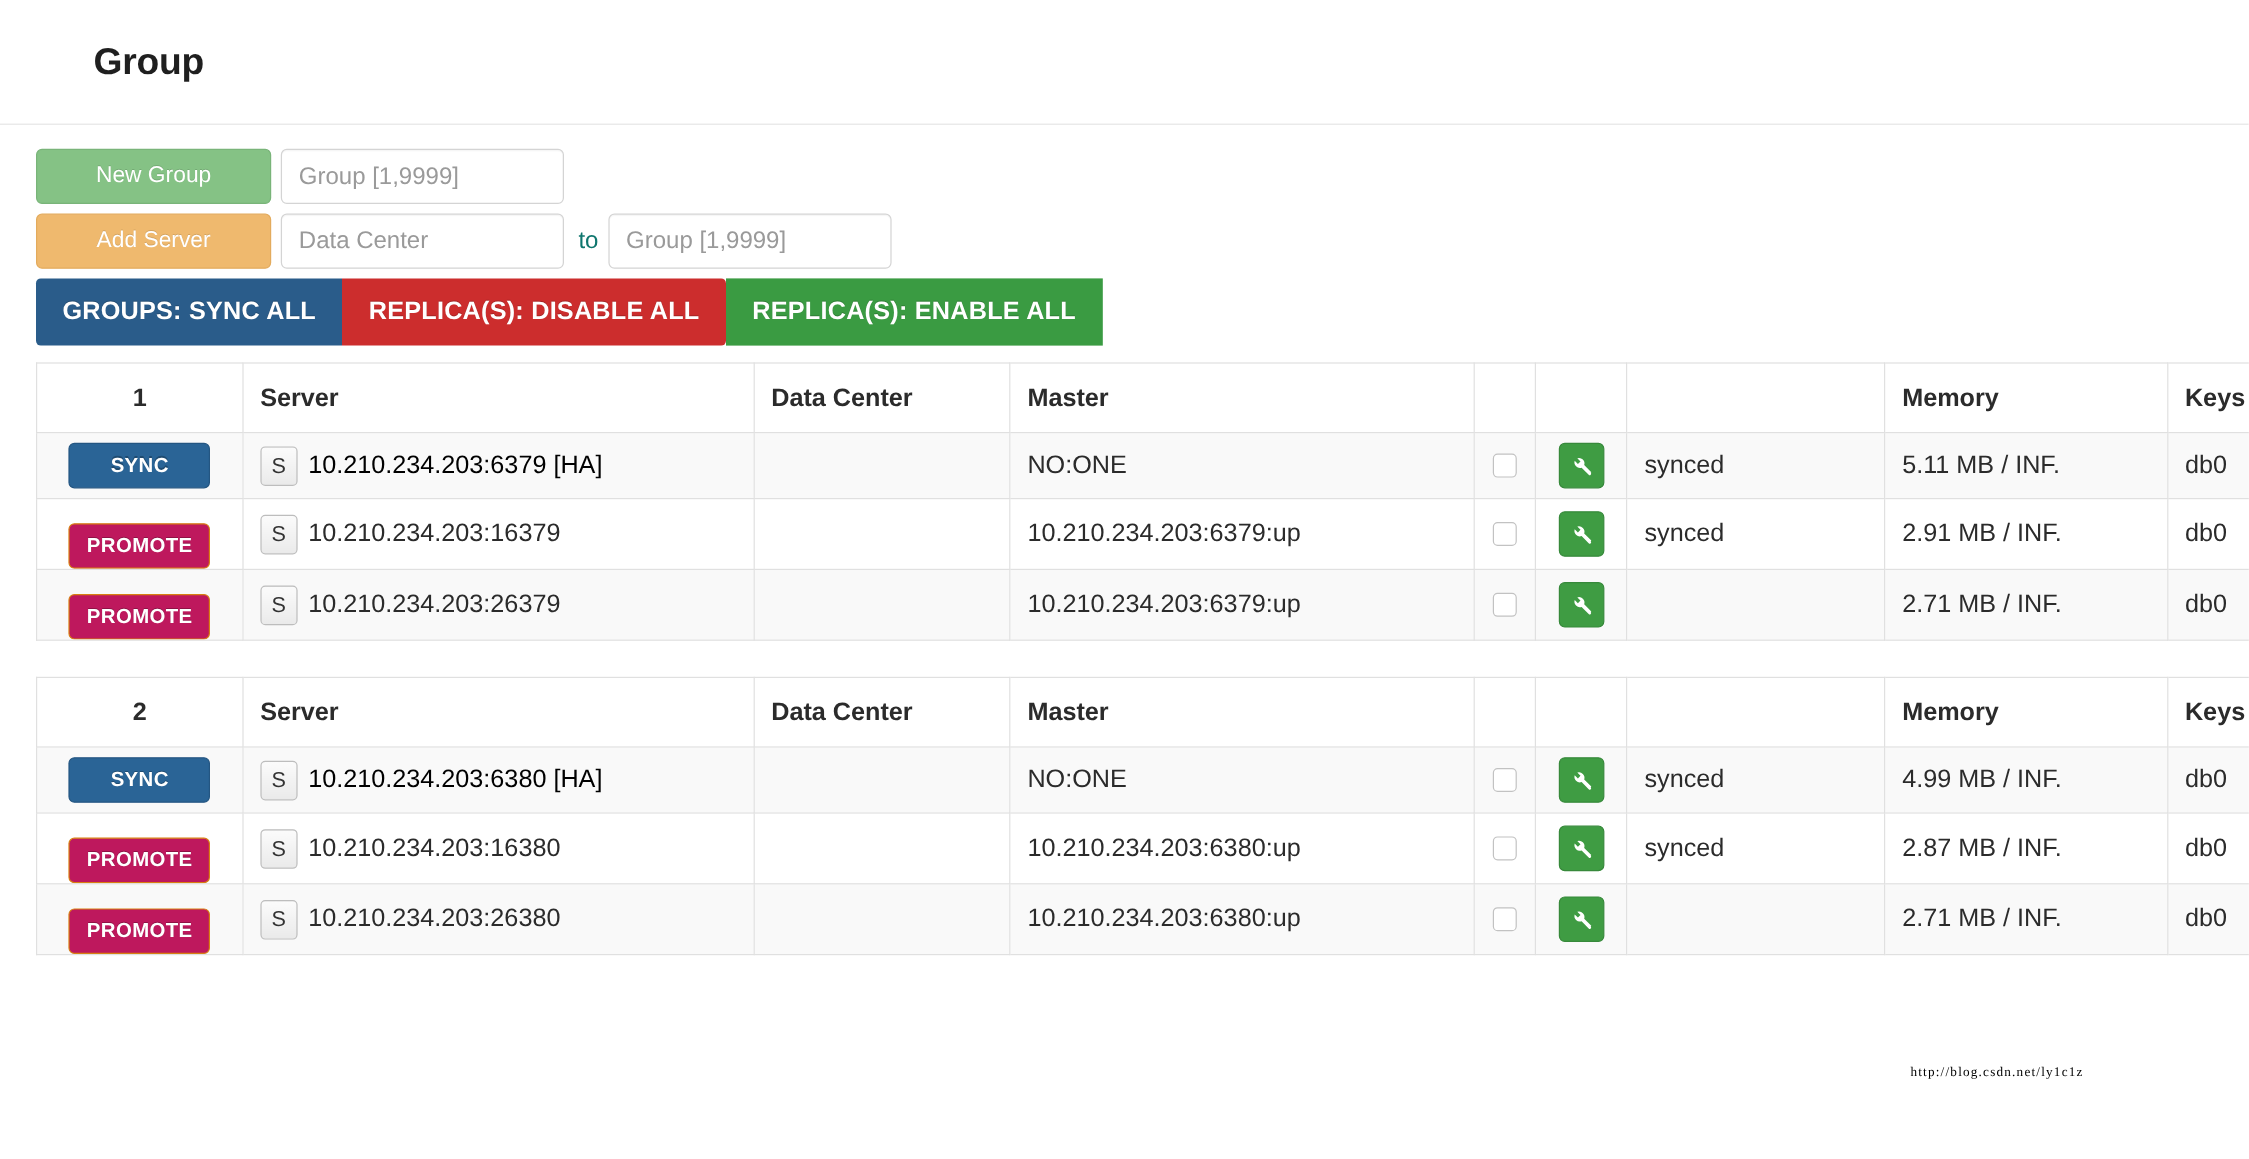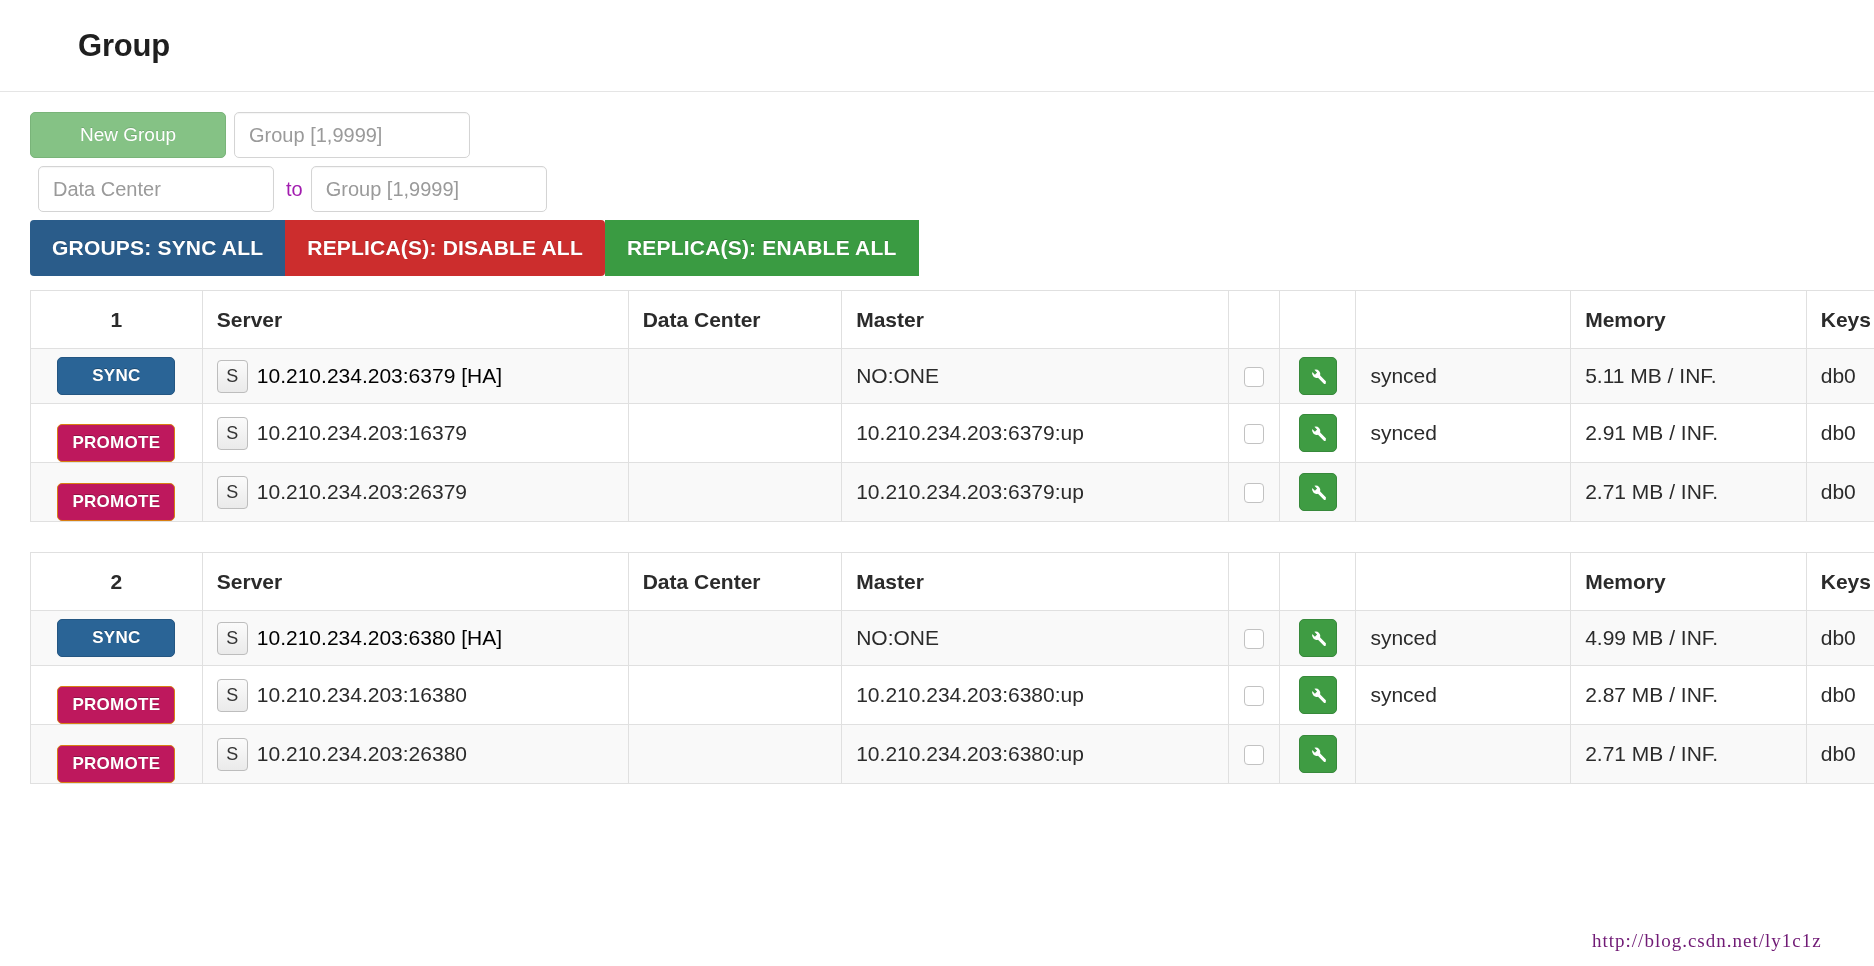--- a/index.html
+++ b/index.html
@@ -7,21 +7,21 @@
     margin: 0; padding: 0;
     width: 1874px; height: 966px;
     background: #ffffff;
     font-family: "Liberation Sans", sans-serif;
     -webkit-font-smoothing: antialiased;
     overflow: hidden;
   }
 
   
   .page-header {
-    height: 92px;
+    height: 104px;
     border-bottom: 1px solid #e5e5e5;
     display: flex;
     align-items: center;
     padding-left: 78px;
   }
   .page-title {
     font-size: 31px;
     font-weight: bold;
     color: #1f1f1f;
     letter-spacing: -0.2px;
@@ -68,21 +68,21 @@
     outline: none;
     font-family: "Liberation Sans", sans-serif;
     box-shadow: inset 0 1px 1px rgba(0,0,0,.045);
   }
   .tinput::placeholder { color: #9a9a9a; }
   .w-group { width: 236px; }
   .w-dc    { width: 236px; }
   .w-addr  { width: 420px; }
   .to-label {
     font-size: 20px;
-    color: #a21caf;
+    color: #0f766e;
     margin: 0 0 0 12px;
   }
 
   
   .bulkbar { display: flex; margin-top: 6px; }
   .bulk {
     height: 56px;
     color: #fff;
     font-size: 21px;
     font-weight: bold;
@@ -201,43 +201,44 @@
     cursor: pointer;
   }
   .wrench svg { width: 20px; height: 20px; fill: #ffffff; }
 
   .tbl-gap { height: 30px; }
 
   
   .watermark {
     position: absolute;
     left: 1592px;
-    top: 930px;
+    top: 888px;
     font-family: "Liberation Serif", serif;
-    font-size: 19px;
-    color: #701a75;
+    font-size: 11px;
+    color: #000000;
     letter-spacing: 1px;
     white-space: nowrap;
   }
 </style>
 </head>
 <body>
 
 <div class="page-header">
   <div class="page-title">Group</div>
 </div>
 
 <div class="toolbar">
 
   <div class="tb-row">
     <div class="btn btn-newgroup">New Group</div>
     <input class="tinput w-group" type="text" placeholder="Group [1,9999]" style="">
   </div>
 
   <div class="tb-row">
+    <div class="btn btn-addserver">Add Server</div>
     <input class="tinput w-dc" type="text" placeholder="Data Center" style="">
     <span class="to-label">to</span>
     <input class="tinput w-group" type="text" placeholder="Group [1,9999]" style="">
   </div>
 
   <div class="bulkbar">
     <div class="bulk bulk-sync">GROUPS: SYNC ALL</div>
     <div class="bulk bulk-disable">REPLICA(S): DISABLE ALL</div>
     <div class="bulk bulk-enable">REPLICA(S): ENABLE ALL</div>
   </div>

